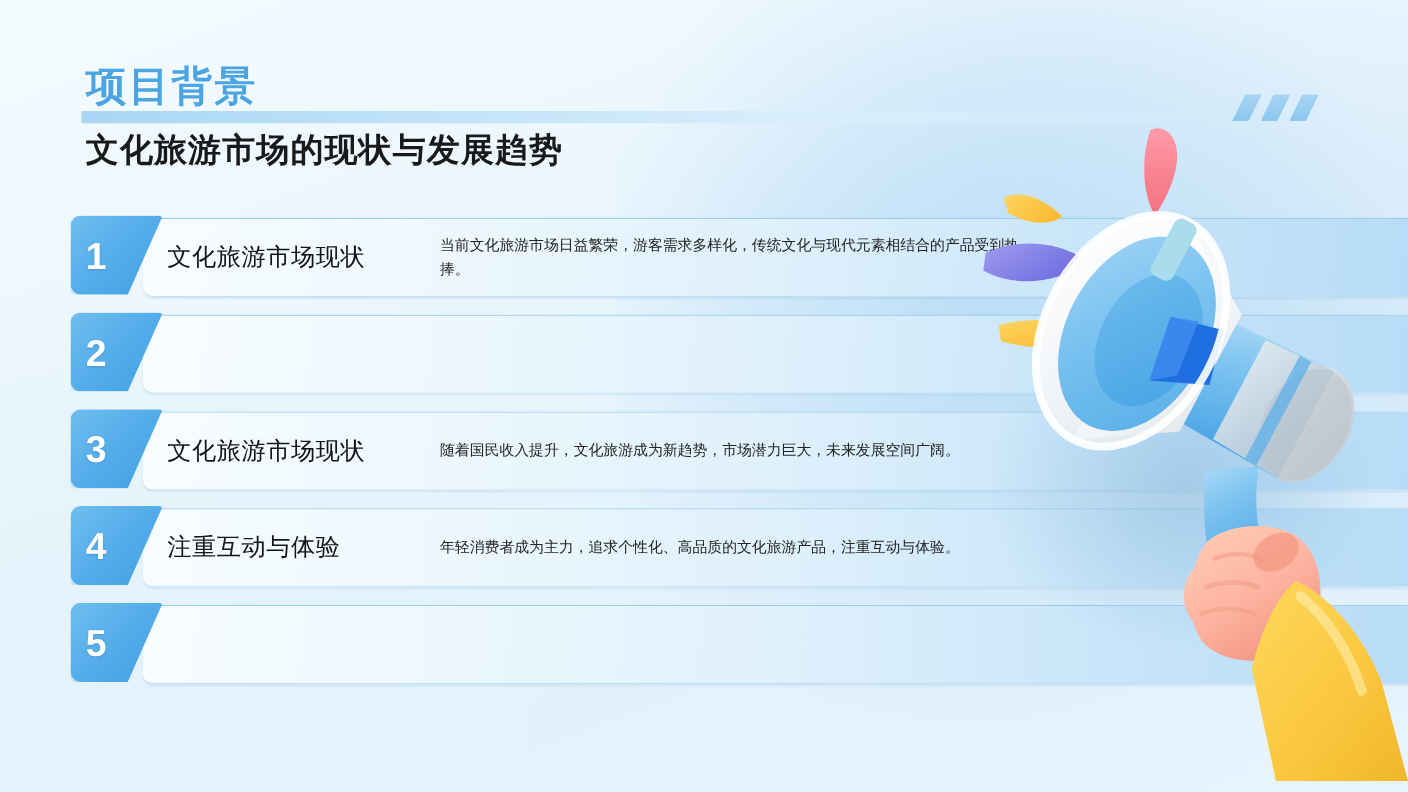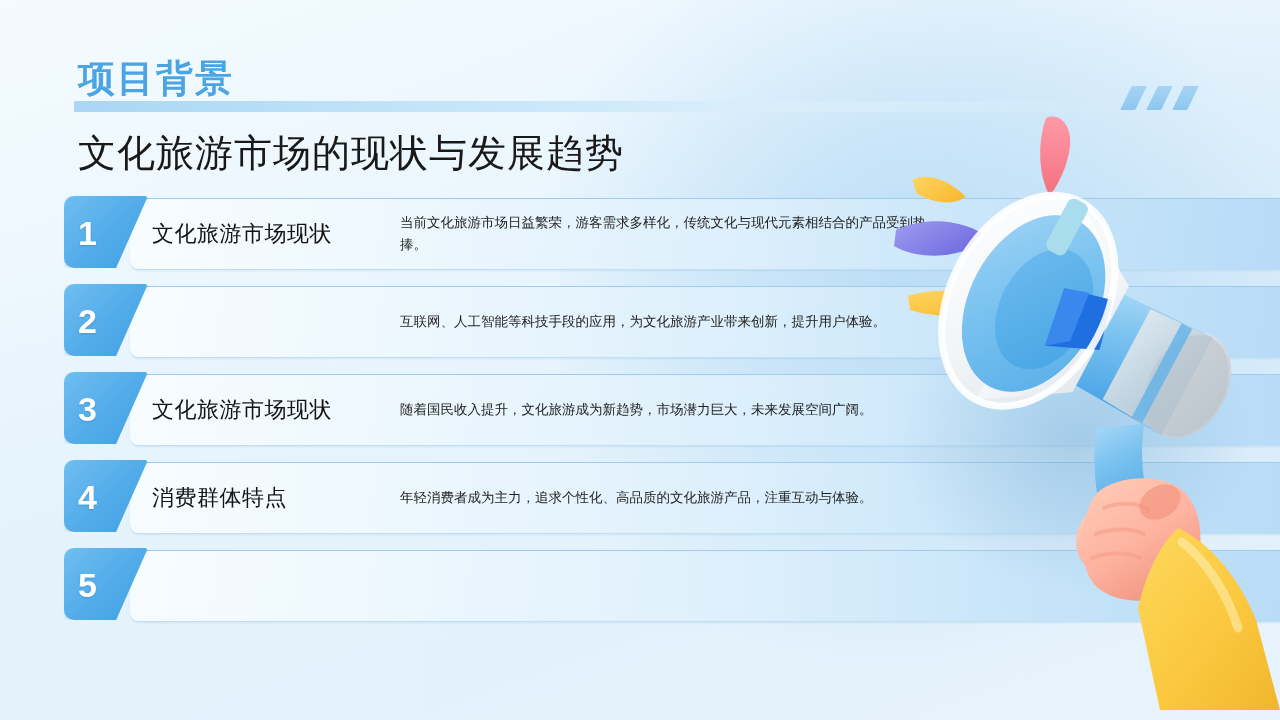--- a/index.html
+++ b/index.html
@@ -48,22 +48,22 @@
     width:15px; height:24px;
     background:linear-gradient(180deg,#a6d4f3,#8cc7ef);
     transform:skewX(-26deg);
     border-radius:1px;
   }
   .stripes span:nth-child(1){ left:0; }
   .stripes span:nth-child(2){ left:26px; }
   .stripes span:nth-child(3){ left:52px; }
 
   .subtitle {
-    position:absolute; left:78px; top:128px;
-    font-size:38px; font-weight:normal; color:#191919;
+    position:absolute; left:78px; top:116px;
+    font-size:30px; font-weight:bold; color:#191919;
     letter-spacing:1px;
   }
 
   
   .rows {
     position:absolute; left:64px; top:198px;
     width:1216px;
   }
   .row {
     position:relative;
@@ -146,36 +146,35 @@
       <div class="badge"></div>
       <div class="badge-num">1</div>
       <div class="row-heading">文化旅游市场现状</div>
       <div class="row-desc">当前文化旅游市场日益繁荣，游客需求多样化，传统文化与现代元素相结合的产品受到热捧。</div>
     </div>
 
     <div class="row">
       <div class="row-bg"></div>
       <div class="badge"></div>
       <div class="badge-num">2</div>
-      <div class="row-desc">互联网、人工智能等科技手段的应用，为文化旅游产业带来创新，提升用户体验。</div>
     </div>
 
     <div class="row">
       <div class="row-bg"></div>
       <div class="badge"></div>
       <div class="badge-num">3</div>
       <div class="row-heading">文化旅游市场现状</div>
       <div class="row-desc">随着国民收入提升，文化旅游成为新趋势，市场潜力巨大，未来发展空间广阔。</div>
     </div>
 
     <div class="row">
       <div class="row-bg"></div>
       <div class="badge"></div>
       <div class="badge-num">4</div>
-      <div class="row-heading">消费群体特点</div>
+      <div class="row-heading">注重互动与体验</div>
       <div class="row-desc">年轻消费者成为主力，追求个性化、高品质的文化旅游产品，注重互动与体验。</div>
     </div>
 
     <div class="row">
       <div class="row-bg"></div>
       <div class="badge"></div>
       <div class="badge-num">5</div>
     </div>
 
   </div>

